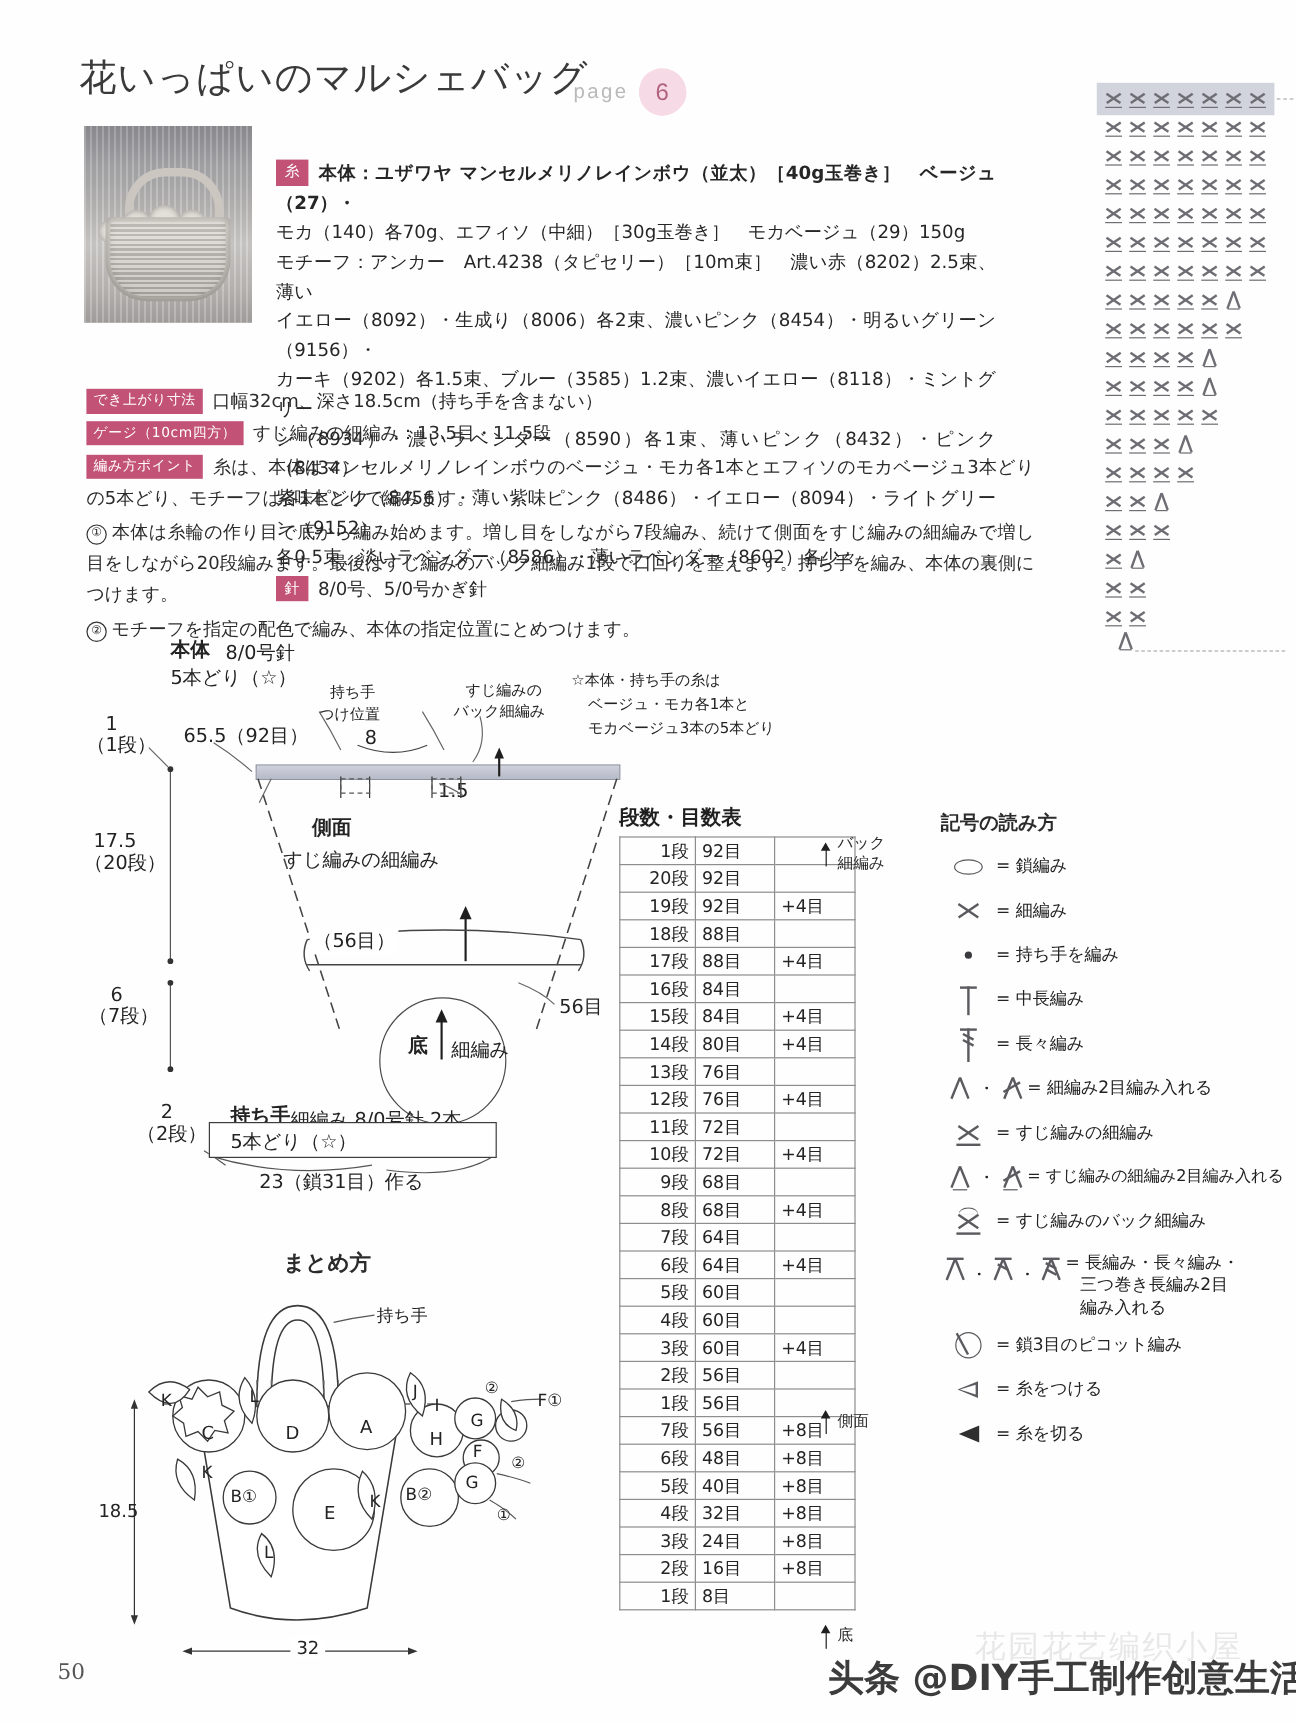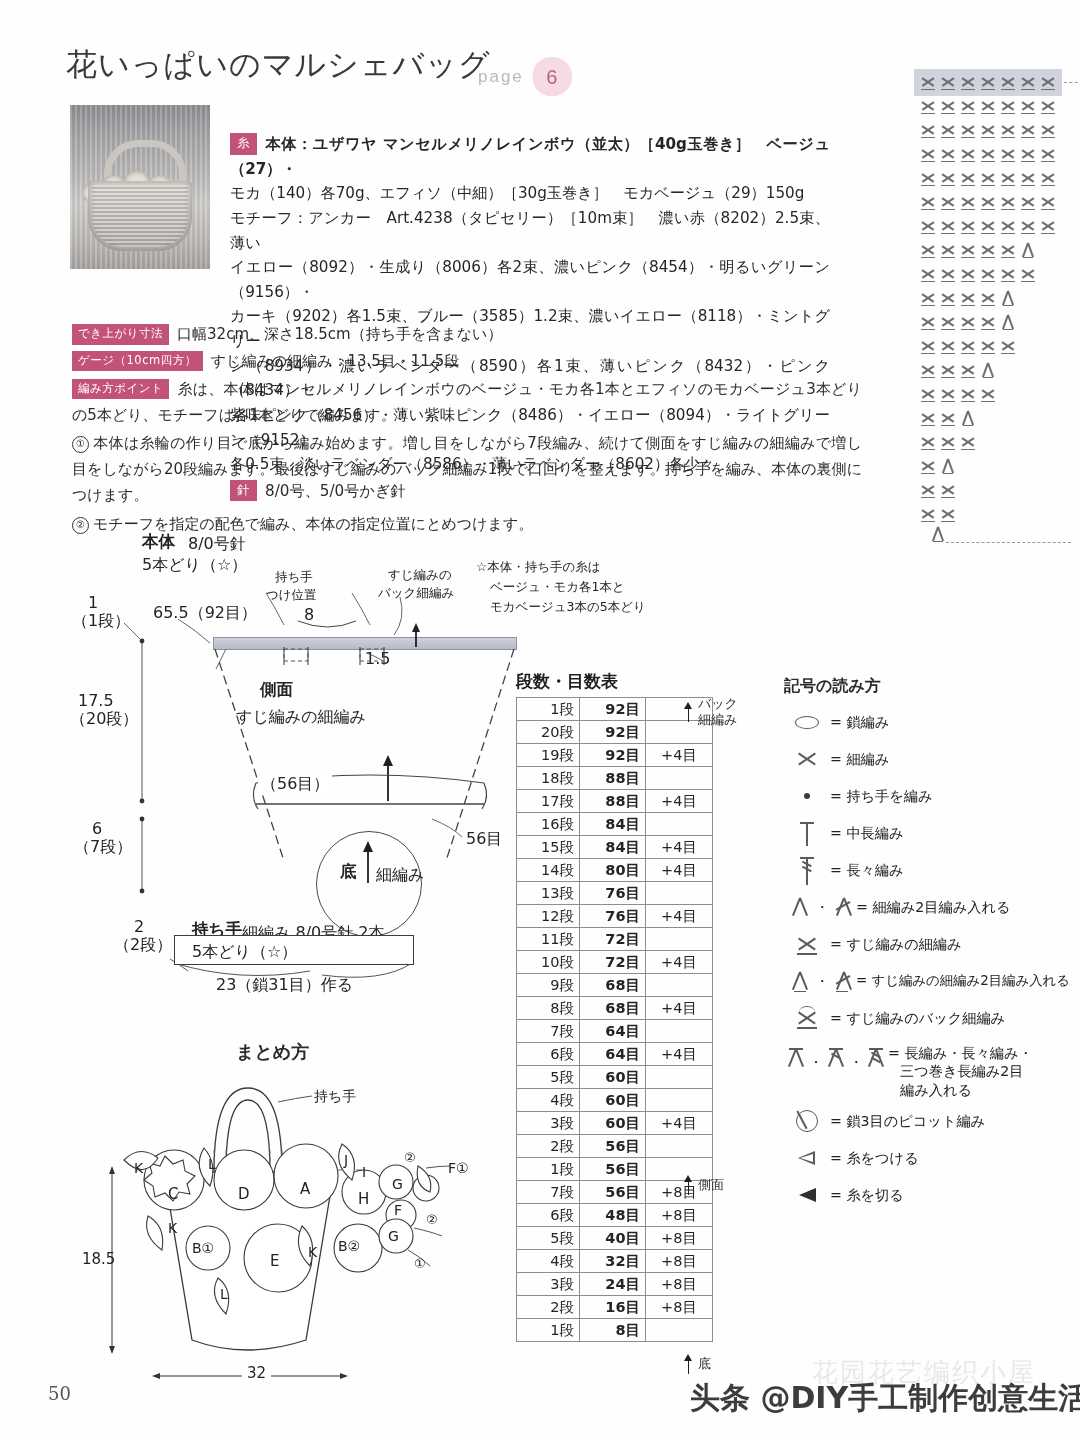--- a/index.html
+++ b/index.html
@@ -115,22 +115,22 @@
   }
 
   
   .tblwrap{position:absolute;left:516px;top:670px;}
   .tbl-title{font-size:17px;font-weight:700;margin-bottom:4px;font-family:"DejaVu Sans",sans-serif;color:#1f1f1f;}
   table.counts{border-collapse:collapse;font-family:"DejaVu Sans",sans-serif;}
   table.counts td{
     border:1px solid #8d8d8d;height:22px;font-size:14.5px;color:#242424;padding:0 5px;
   }
   table.counts td.c1{width:52px;text-align:right;}
-  table.counts td.c2{width:55px;text-align:right;font-weight:bold;}
-  table.counts td.c3{width:56px;text-align:center;}
+  table.counts td.c2{width:55px;text-align:left;}
+  table.counts td.c3{width:56px;}
   .side-notes{position:absolute;left:684px;top:670px;width:110px;font-size:13px;font-family:"DejaVu Sans",sans-serif;}
   .side-note{position:absolute;display:flex;align-items:center;gap:5px;white-space:nowrap;line-height:1.25;}
   .uparrow{display:inline-block;width:9px;height:20px;position:relative;}
   .uparrow:before{content:"";position:absolute;left:3.5px;top:4px;width:1.8px;height:16px;background:#1f1f1f;}
   .uparrow:after{content:"";position:absolute;left:0;top:0;width:0;height:0;border-left:4.5px solid transparent;border-right:4.5px solid transparent;border-bottom:7px solid #1f1f1f;}
 
   
   .legend{position:absolute;left:784px;top:676px;width:296px;}
   .legend-title{font-size:16px;font-weight:700;margin-bottom:10px;font-family:"DejaVu Sans",sans-serif;}
   .leg-row{display:flex;align-items:center;margin-bottom:7px;font-size:14.2px;font-family:"DejaVu Sans",sans-serif;color:#222;}

